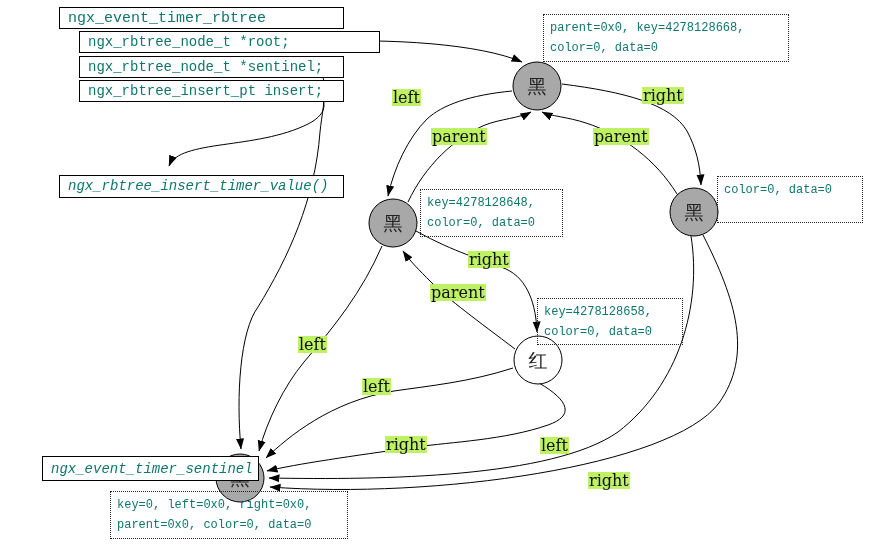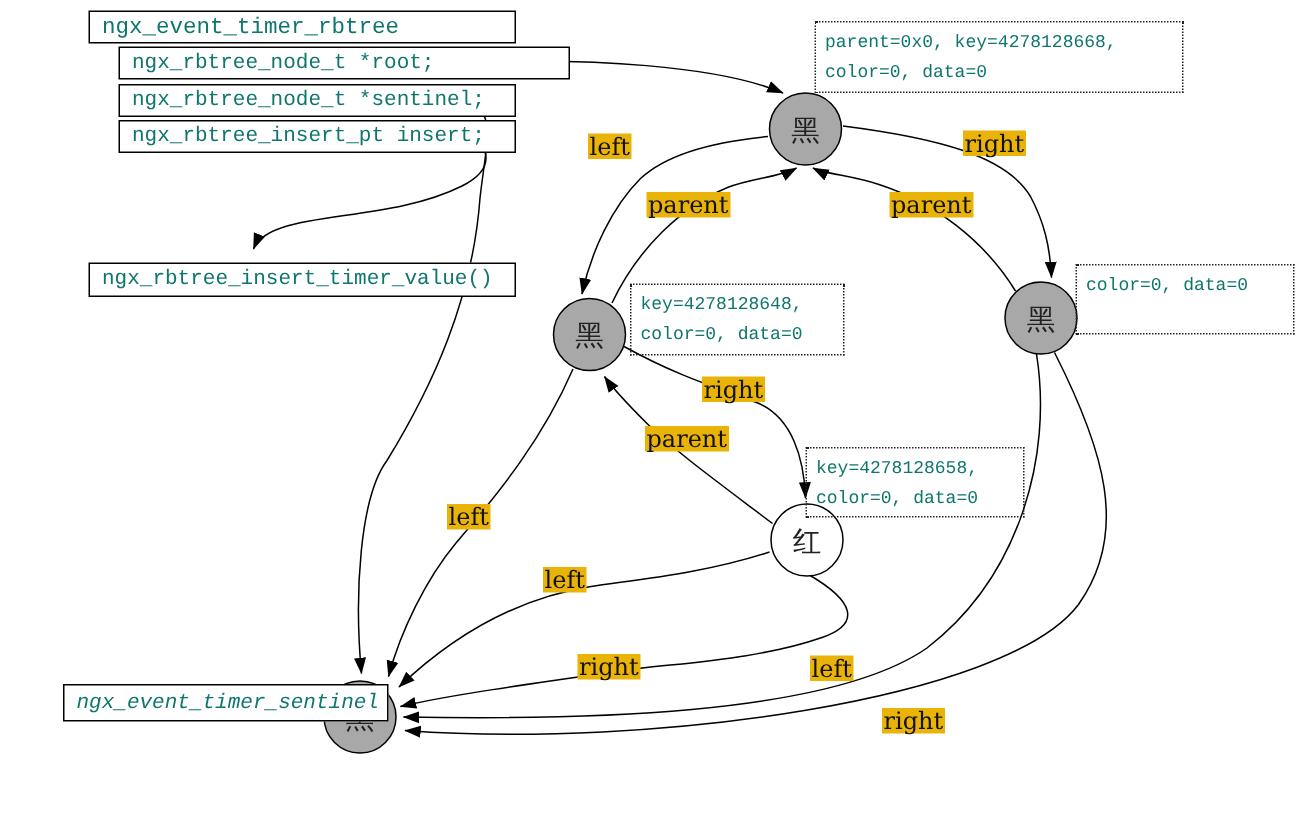--- a/index.html
+++ b/index.html
@@ -7,21 +7,21 @@
           font-family:"Liberation Mono","DejaVu Sans Mono",monospace;}
   #edges{position:absolute;left:0;top:0;width:873px;height:550px;}
   .codebox{position:absolute;border:1px solid #000;background:#fff;color:#0f766e;
            font-size:14px;line-height:21px;padding:0 0 0 8px;white-space:nowrap;
            box-sizing:border-box;margin-left:34px;}
   .titlebox{font-size:15px;}
   .dotted{position:absolute;border:1.6px dotted #222;background:transparent;color:#0f766e;
           font-size:12px;line-height:20px;padding:3px 6px;white-space:nowrap;
           box-sizing:border-box;}
   .edgelabel{position:absolute;font-family:"DejaVu Serif","Liberation Serif",serif;
-             font-size:16px;color:#111;background:#eab308;line-height:17px;padding:0 1px;
+             font-size:16px;color:#111;background:#bef264;line-height:17px;padding:0 1px;
              white-space:nowrap;}
   .nodeglyph{font-family:"DejaVu Sans","Liberation Sans",sans-serif;font-size:19px;fill:#222;}
   path.edge{fill:none;stroke:#000;stroke-width:1;}
   circle.node{stroke:#000;stroke-width:1;}
 </style>
 </head>
 <body>
 
 <div id="canvas">
 
@@ -59,39 +59,43 @@
     <text class="nodeglyph" x="694" y="219" text-anchor="middle">黑</text>
     <text class="nodeglyph" x="538" y="367" text-anchor="middle">红</text>
     <text class="nodeglyph" x="240" y="485" text-anchor="middle">黑</text>
   </svg>
 
   <div class="codebox titlebox" style="left:25px;top:7px;width:285px;height:22px;">ngx_event_timer_rbtree</div>
   <div class="codebox" style="left:45px;top:31px;width:301px;height:22px;">ngx_rbtree_node_t *root;</div>
   <div class="codebox" style="left:45px;top:56px;width:265px;height:22px;">ngx_rbtree_node_t *sentinel;</div>
   <div class="codebox" style="left:45px;top:80px;width:265px;height:22px;">ngx_rbtree_insert_pt insert;</div>
 
-  <div class="codebox" style="left:25px;top:175px;width:285px;height:23px;">ngx_rbtree_insert_timer_value()</div>
+  <div class="codebox" style="left:25px;top:175px;width:285px;height:23px;font-style:italic;">ngx_rbtree_insert_timer_value()</div>
 
   <div class="codebox" style="left:8px;top:456px;width:217px;height:25px;line-height:24px;font-style:italic;">ngx_event_timer_sentinel</div>
 
   <div class="dotted" style="left:543px;top:14px;width:246px;height:48px;">
     <div>parent=0x0, key=4278128668,</div>
     <div>color=0, data=0</div>
   </div>
   <div class="dotted" style="left:420px;top:189px;width:143px;height:48px;">
     <div>key=4278128648,</div>
     <div>color=0, data=0</div>
   </div>
   <div class="dotted" style="left:717px;top:176px;width:146px;height:47px;">
     <div>color=0, data=0</div>
   </div>
   <div class="dotted" style="left:537px;top:298px;width:146px;height:47px;">
     <div>key=4278128658,</div>
     <div>color=0, data=0</div>
   </div>
+  <div class="dotted" style="left:110px;top:491px;width:238px;height:48px;">
+    <div>key=0, left=0x0, right=0x0,</div>
+    <div>parent=0x0, color=0, data=0</div>
+  </div>
 
   <div class="edgelabel" style="left:392px;top:89px;">left</div>
   <div class="edgelabel" style="left:642px;top:87px;">right</div>
   <div class="edgelabel" style="left:431px;top:128px;">parent</div>
   <div class="edgelabel" style="left:593px;top:128px;">parent</div>
   <div class="edgelabel" style="left:468px;top:251px;">right</div>
   <div class="edgelabel" style="left:430px;top:284px;">parent</div>
   <div class="edgelabel" style="left:298px;top:336px;">left</div>
   <div class="edgelabel" style="left:362px;top:378px;">left</div>
   <div class="edgelabel" style="left:385px;top:436px;">right</div>

